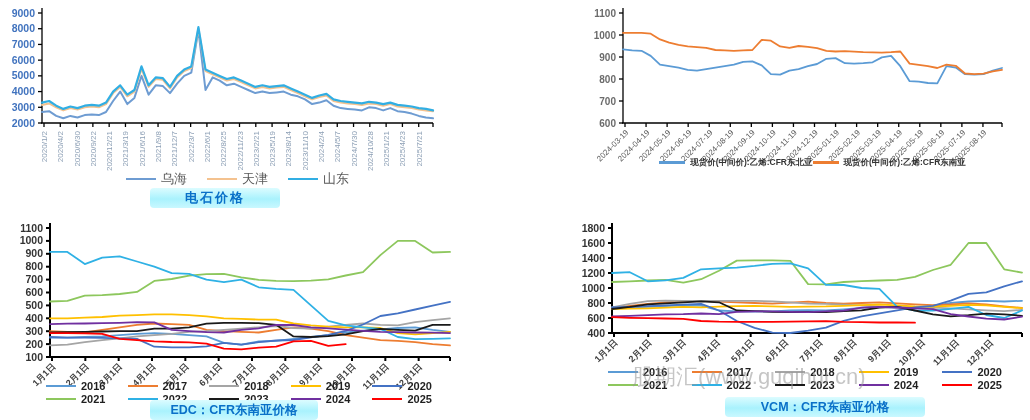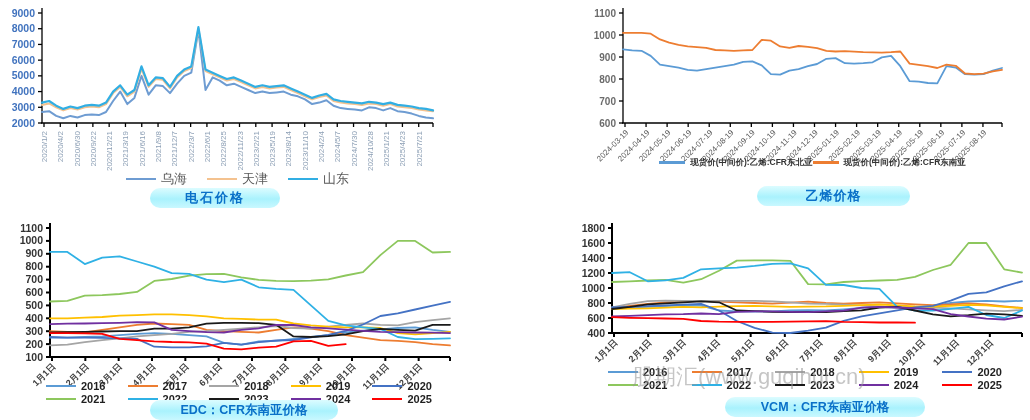--- a/index.html
+++ b/index.html
@@ -7,21 +7,21 @@
          font-family:"Liberation Sans",sans-serif;}
   .panel{position:absolute;width:515px;height:210px;}
   #p0{left:0;top:0} #p1{left:515px;top:0} #p2{left:0;top:210px} #p3{left:515px;top:210px}
   .chart-host{position:absolute;left:0;top:0;width:515px;height:210px;}
   .legend{position:absolute;display:flex;justify-content:center;align-items:center;z-index:2;}
   .legend-grid{display:grid;row-gap:1px;align-items:center;}
   .li{display:flex;align-items:center;gap:5px;white-space:nowrap;line-height:1.1;}
   .lline{display:inline-block;height:2.5px;flex:0 0 auto;}
   .title-box{position:absolute;height:20px;display:flex;align-items:center;justify-content:center;
              background:linear-gradient(180deg,#dcfcff 0%,#a9f2fd 55%,#c9f8ff 100%);
-             color:#0a70c8;font-weight:700;border-radius:10px;z-index:3;}
+             color:#0a70c8;font-weight:700;border-radius:4px;z-index:3;}
   .watermark{position:absolute;left:632px;top:362px;width:410px;font-size:22px;font-weight:400;
              color:rgba(150,150,150,0.55);letter-spacing:0px;z-index:5;white-space:nowrap;}
   svg text{font-family:"Liberation Sans",sans-serif;}
 </style>
 </head>
 <body>
 
 <div class="stage">
 
   <section class="panel" id="p0">
@@ -175,23 +175,20 @@
     <div class="legend" id="legend1" style="left: 98px; top: 158px; width: 399px; font-size: 8.5px; color: rgb(51, 51, 51); font-weight: 700; ">
         <div class="li">
           <span class="lline" style="background: rgb(91, 155, 213); width: 26px;"></span>
           <span>现货价(中间价):乙烯:CFR东北亚</span>
         </div>
         <div class="li">
           <span class="lline" style="background: rgb(237, 125, 49); width: 26px;"></span>
           <span>现货价(中间价):乙烯:CFR东南亚</span>
         </div>
       </div>
-    <div class="title-box" id="title1" style="left: 242px; top: 186px; width: 153px; font-size: 13px; letter-spacing: 1px;">
-      <span>乙烯价格</span>
-    </div>
   </section>
 
   <section class="panel" id="p2">
     <div class="chart-host" id="host2"><svg width="515" height="210" viewBox="0 0 515 210">
           <line x1="46" y1="147" x2="50" y2="147" stroke="#000" stroke-width="2"></line>
           <text x="43" y="150.5" text-anchor="end" font-size="10.5" fill="#333333" font-weight="700">100</text>
           <line x1="46" y1="134.1" x2="50" y2="134.1" stroke="#000" stroke-width="2"></line>
           <text x="43" y="137.6" text-anchor="end" font-size="10.5" fill="#333333" font-weight="700">200</text>
           <line x1="46" y1="121.2" x2="50" y2="121.2" stroke="#000" stroke-width="2"></line>
           <text x="43" y="124.7" text-anchor="end" font-size="10.5" fill="#333333" font-weight="700">300</text>
@@ -284,21 +281,21 @@
         </div>
         <div class="li">
           <span class="lline" style="background: rgb(112, 48, 160); width: 30px;"></span>
           <span>2024</span>
         </div>
         <div class="li">
           <span class="lline" style="background: rgb(255, 0, 0); width: 30px;"></span>
           <span>2025</span>
         </div>
       </div>
-    <div class="title-box" id="title2" style="left: 150px; top: 190px; width: 188px; font-size: 12.5px; letter-spacing: 0px;">
+    <div class="title-box" id="title2" style="left: 150px; top: 190px; width: 168px; font-size: 12.5px; letter-spacing: 0px;">
       <span>EDC：CFR东南亚价格</span>
     </div>
   </section>
 
   <section class="panel" id="p3">
     <div class="chart-host" id="host3"><svg width="515" height="210" viewBox="0 0 515 210">
           <line x1="93" y1="123" x2="97" y2="123" stroke="#000" stroke-width="2"></line>
           <text x="90" y="126.5" text-anchor="end" font-size="10.5" fill="#333333" font-weight="700">400</text>
           <line x1="93" y1="108" x2="97" y2="108" stroke="#000" stroke-width="2"></line>
           <text x="90" y="111.5" text-anchor="end" font-size="10.5" fill="#333333" font-weight="700">600</text>

